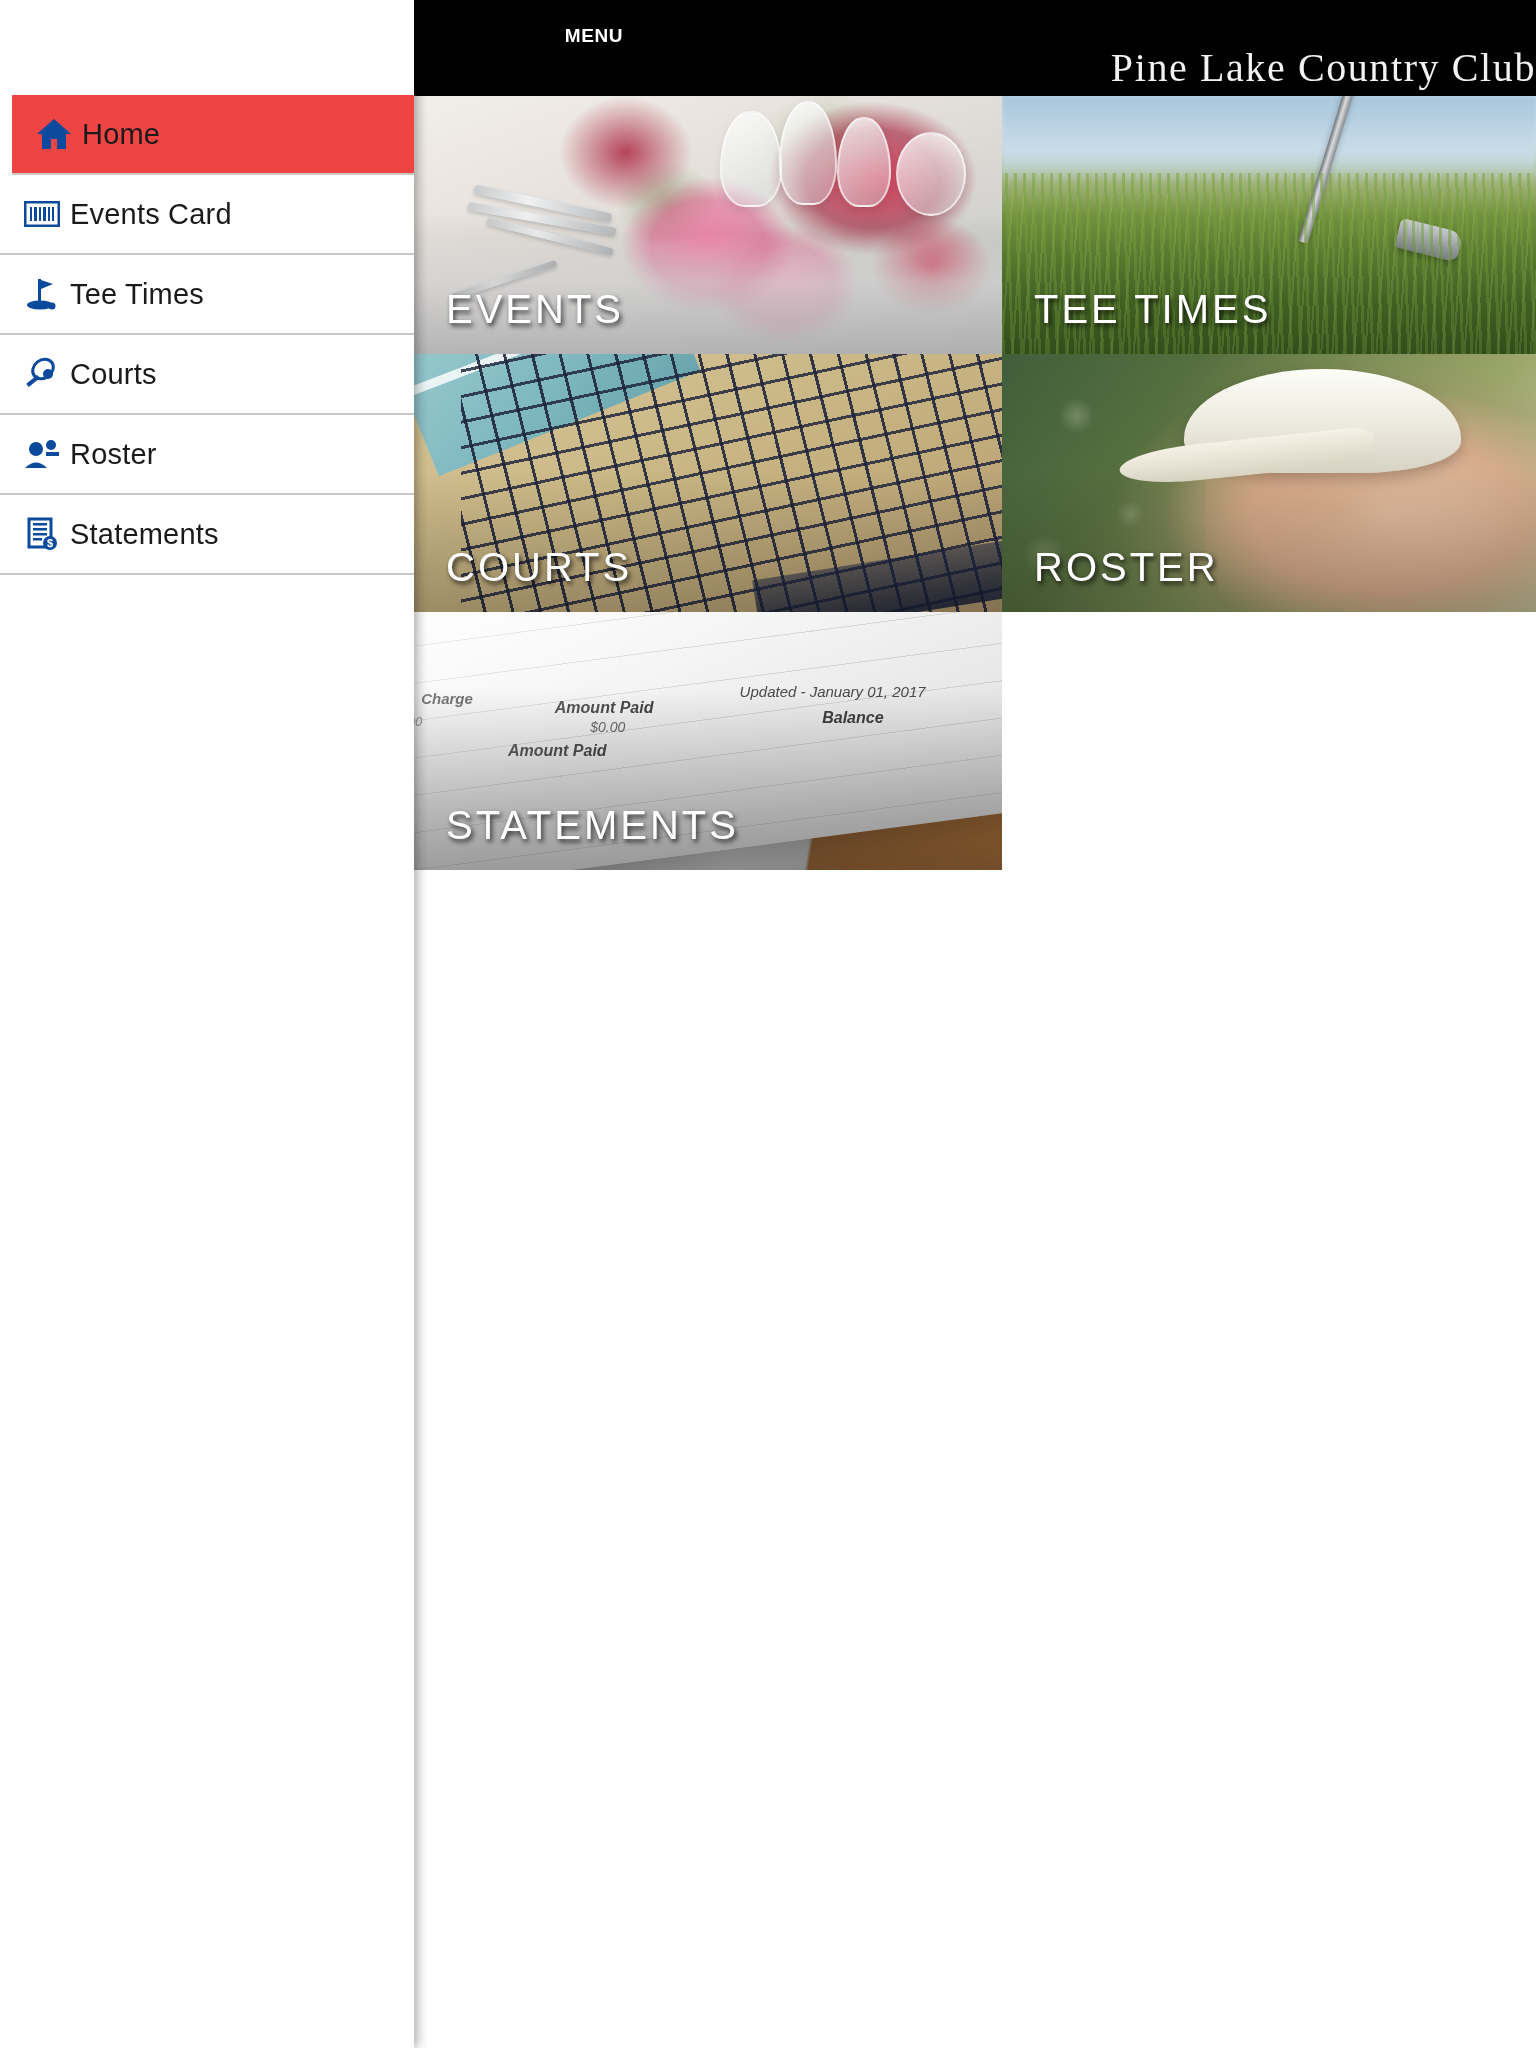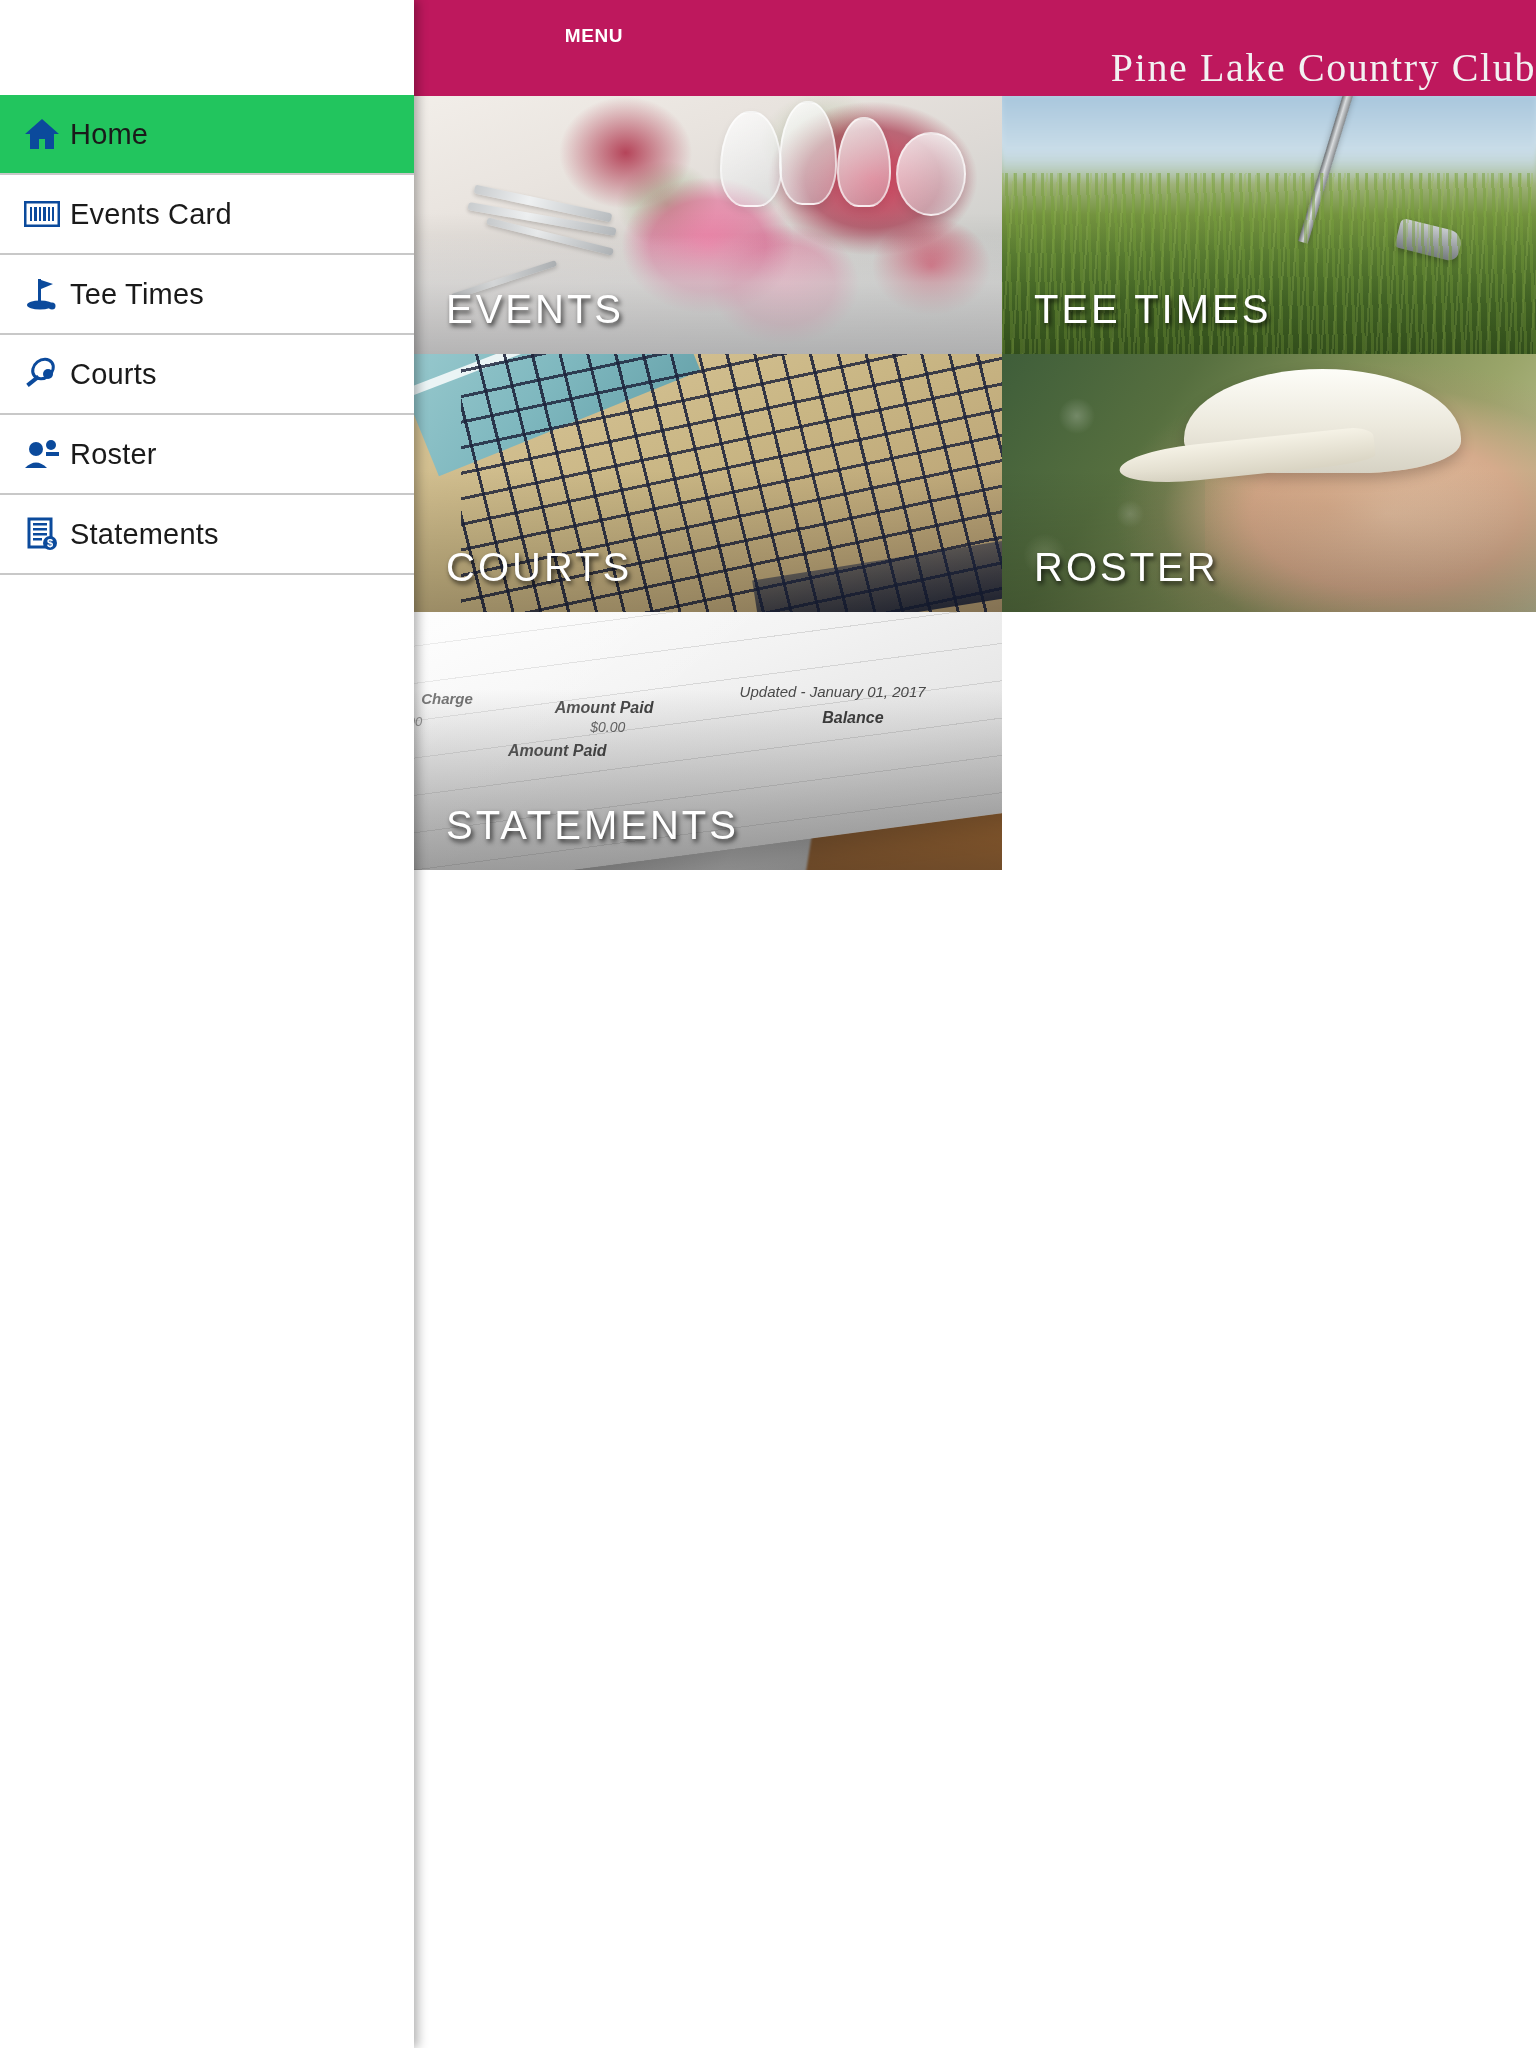--- a/index.html
+++ b/index.html
@@ -38,21 +38,21 @@
   .nav-item {
     position: relative;
     height: 80px;
     display: flex;
     align-items: center;
     padding-left: 14px;
     background: #ffffff;
     border-bottom: 2px solid #c8c8c8;
     cursor: pointer;
   }
-  .nav-item.active { background: #22c55e; }
+  .nav-item.active { background: #ef4444; margin-left: 12px; }
   .nav-icon {
     width: 56px;
     min-width: 56px;
     height: 46px;
     display: flex;
     align-items: center;
     justify-content: center;
   }
   .nav-icon svg { display: block; }
   .nav-label {
@@ -66,21 +66,21 @@
     height: 1290px;
   }
 
   
   .header {
     position: absolute;
     left: 414px;
     top: 0;
     width: 1122px;
     height: 96px;
-    background: #be185d;
+    background: #000000;
     z-index: 10;
   }
   .menu-btn {
     position: absolute;
     left: 146px;
     top: 26px;
     width: 68px;
     cursor: pointer;
     text-align: center;
   }

